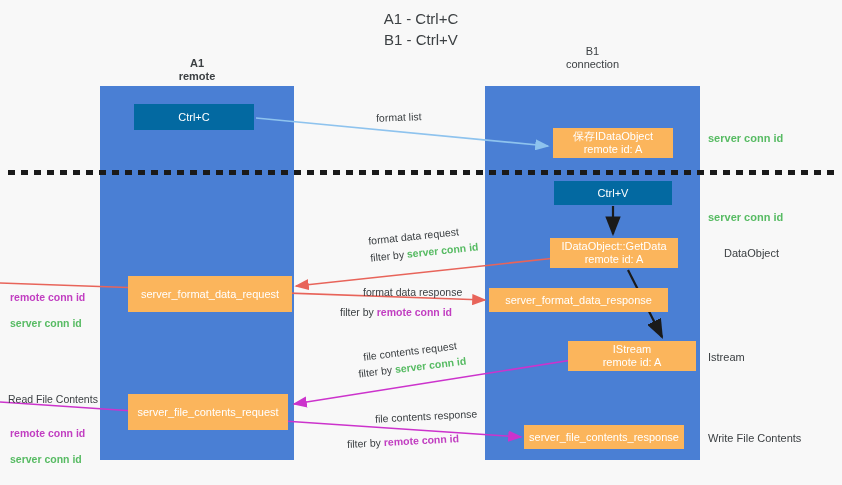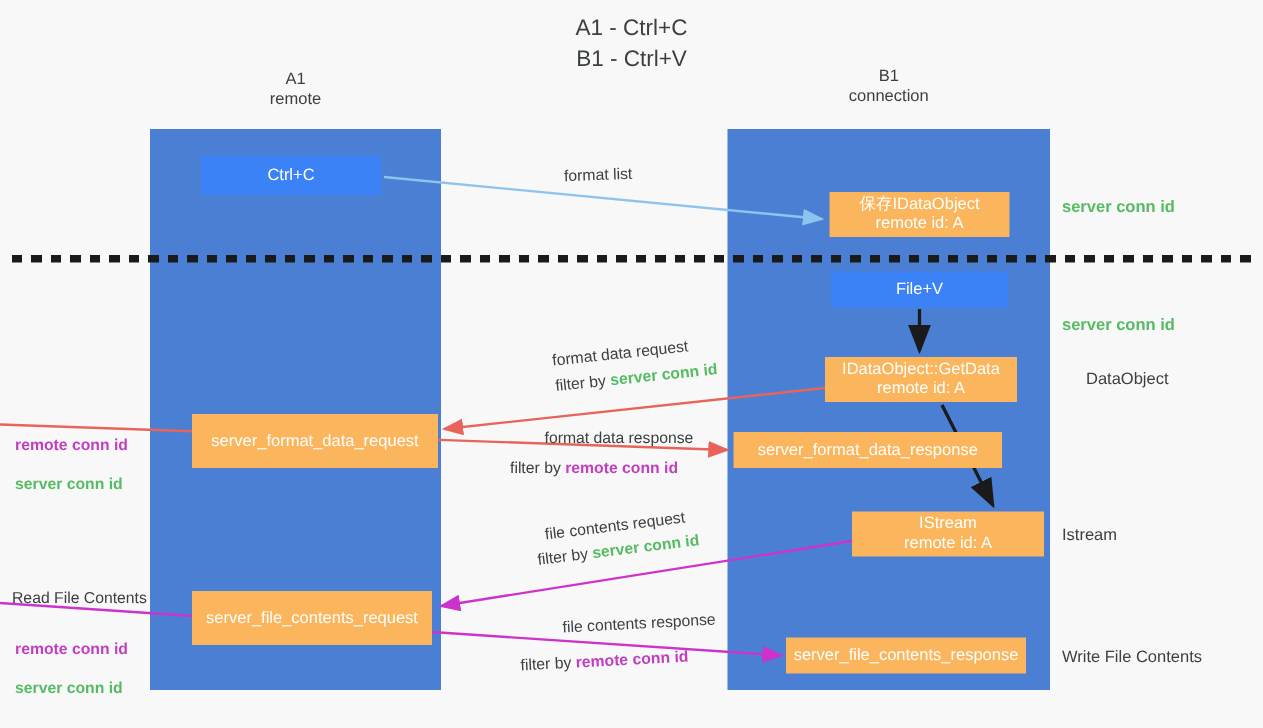--- a/index.html
+++ b/index.html
@@ -30,21 +30,21 @@
     position:absolute;left:8px;right:8px;top:170px;height:5px;
     background-image:repeating-linear-gradient(to right,#1a1a1a 0 7px,transparent 7px 13px);
   }
 
   .box{
     position:absolute;
     display:flex;align-items:center;justify-content:center;
     text-align:center;color:#ffffff;font-size:11px;line-height:13px;
     white-space:pre-line;box-sizing:border-box;
   }
-  .box.green{background:#3b82f6;}
+  .box.green{background:#0369a1;}
   .box.orange{background:#fbb košt;}
   .box.orange{background:#fbb55c;}
 
   .lbl{
     position:absolute;font-size:10.5px;line-height:14px;color:#3c4043;
     white-space:nowrap;
   }
   .lbl.right{font-size:11px;color:#3c4043;}
   .green-t{color:#57bb63;font-weight:bold;}
   .purple-t{color:#c13ec1;font-weight:bold;}
@@ -54,21 +54,21 @@
 </head>
 <body>
 
 <div id="stage">
 
   <div class="title">A1 - Ctrl+C
 B1 - Ctrl+V</div>
 
   <div class="lane" id="lane0" style="left: 100px; top: 86px; width: 194px; height: 374px;"></div>
   <div class="lane" id="lane1" style="left: 485px; top: 86px; width: 215px; height: 374px;"></div>
-  <div class="lane-head" id="lane0h" style="left: 100px; top: 47px; width: 194px;">A1
+  <div class="lane-head" id="lane0h" style="left: 100px; top: 57px; width: 194px; font-weight: bold;">A1
 remote</div>
   <div class="lane-head" id="lane1h" style="left: 485px; top: 45px; width: 215px;">B1
 connection</div>
 
   <div class="divider"></div>
 
   <svg class="arrows">
     <defs>
       <marker id="ahBlue" markerWidth="9" markerHeight="7" refX="8" refY="3.5" orient="auto">
         <polygon points="0 0, 9 3.5, 0 7" fill="#8ec3ee"></polygon>
@@ -96,21 +96,21 @@
 
     <line x1="572" y1="360" x2="294" y2="404" stroke="#cc33cc" stroke-width="1.6" marker-end="url(#ahMag)"></line>
 
     <line x1="0" y1="402" x2="521" y2="437" stroke="#cc33cc" stroke-width="1.6" marker-end="url(#ahMag)"></line>
   </svg>
 
   <div id="boxlayer">
       <div class="box green" style="left: 134px; top: 104px; width: 120px; height: 26px;">Ctrl+C</div>
       <div class="box orange" style="left: 553px; top: 128px; width: 120px; height: 30px;">保存IDataObject
 remote id: A</div>
-      <div class="box green" style="left: 554px; top: 181px; width: 118px; height: 24px;">File+V</div>
+      <div class="box green" style="left: 554px; top: 181px; width: 118px; height: 24px;">Ctrl+V</div>
       <div class="box orange" style="left: 550px; top: 238px; width: 128px; height: 30px;">IDataObject::GetData
 remote id: A</div>
       <div class="box orange" style="left: 128px; top: 276px; width: 164px; height: 36px;">server_format_data_request</div>
       <div class="box orange" style="left: 489px; top: 288px; width: 179px; height: 24px;">server_format_data_response</div>
       <div class="box orange" style="left: 568px; top: 341px; width: 128px; height: 30px;">IStream
 remote id: A</div>
       <div class="box orange" style="left: 128px; top: 394px; width: 160px; height: 36px;">server_file_contents_request</div>
       <div class="box orange" style="left: 524px; top: 425px; width: 160px; height: 24px;">server_file_contents_response</div>
     </div>
 

